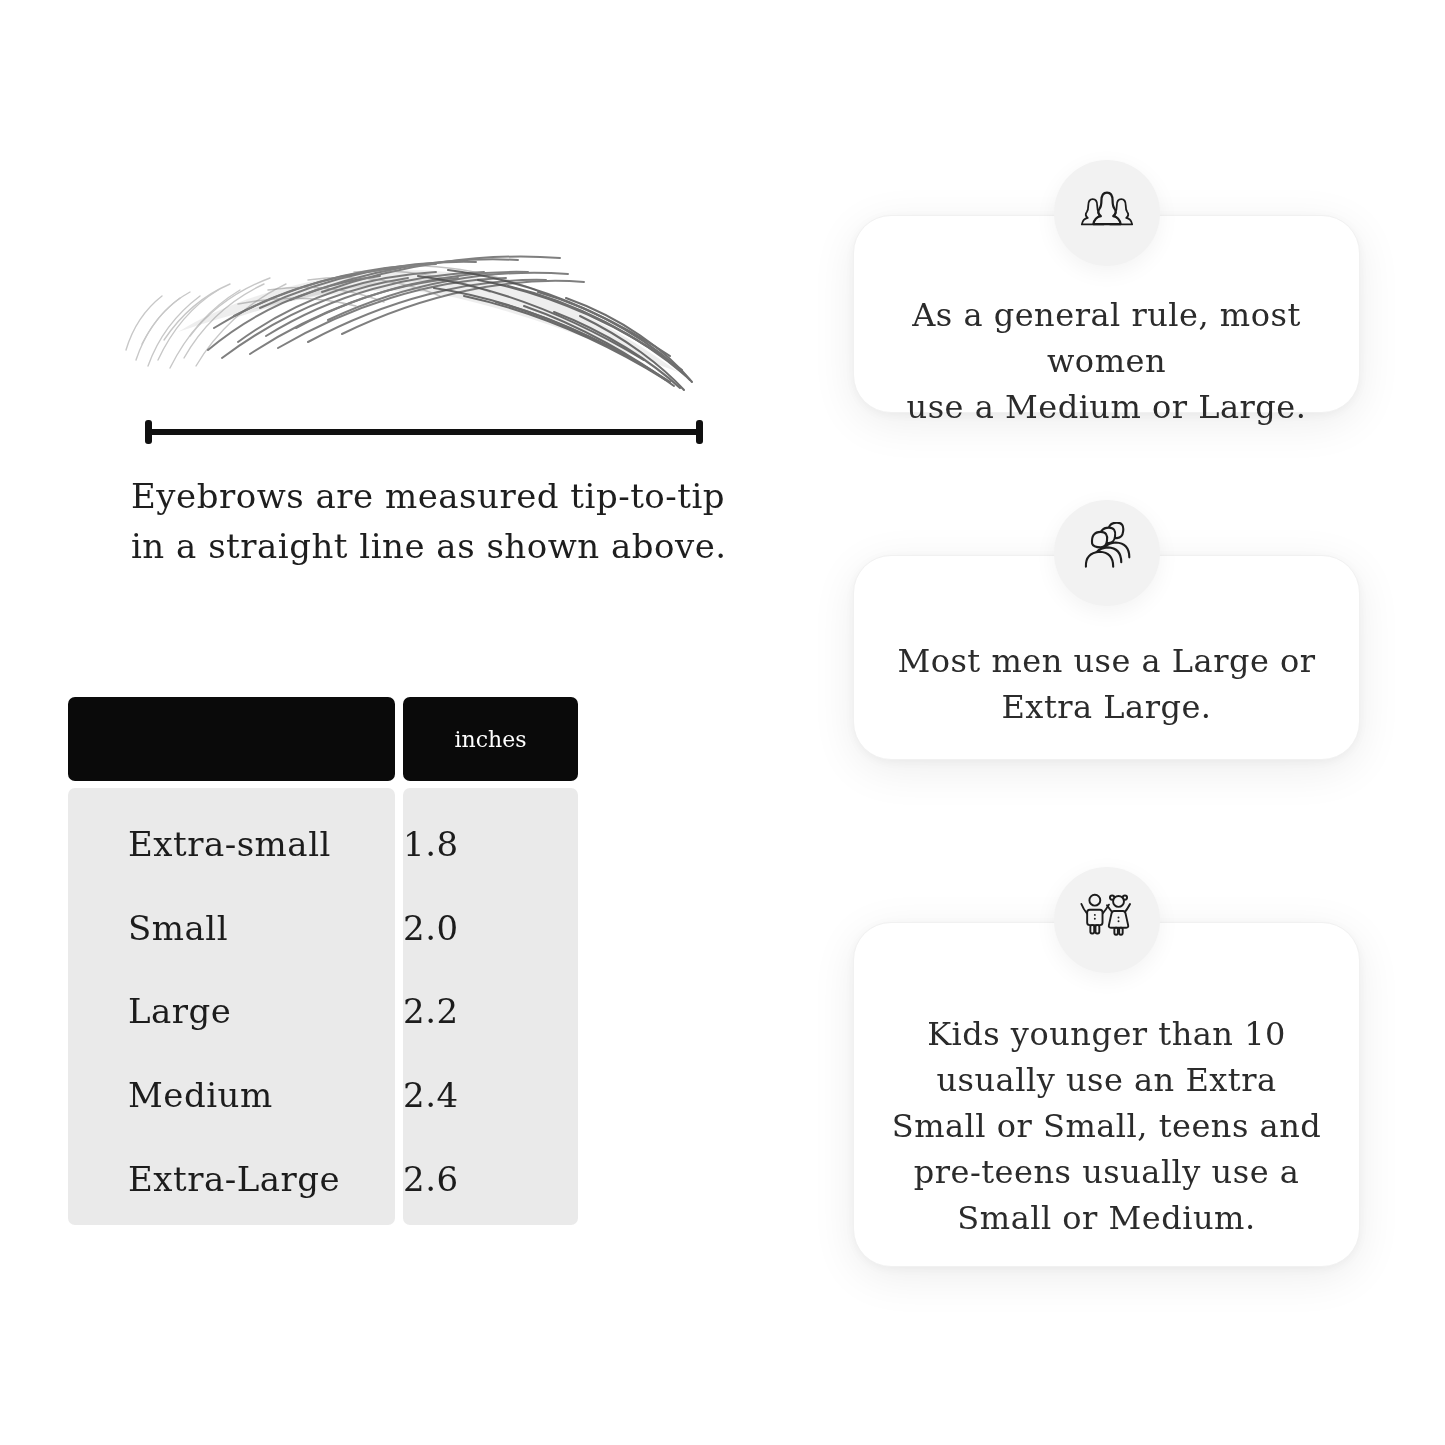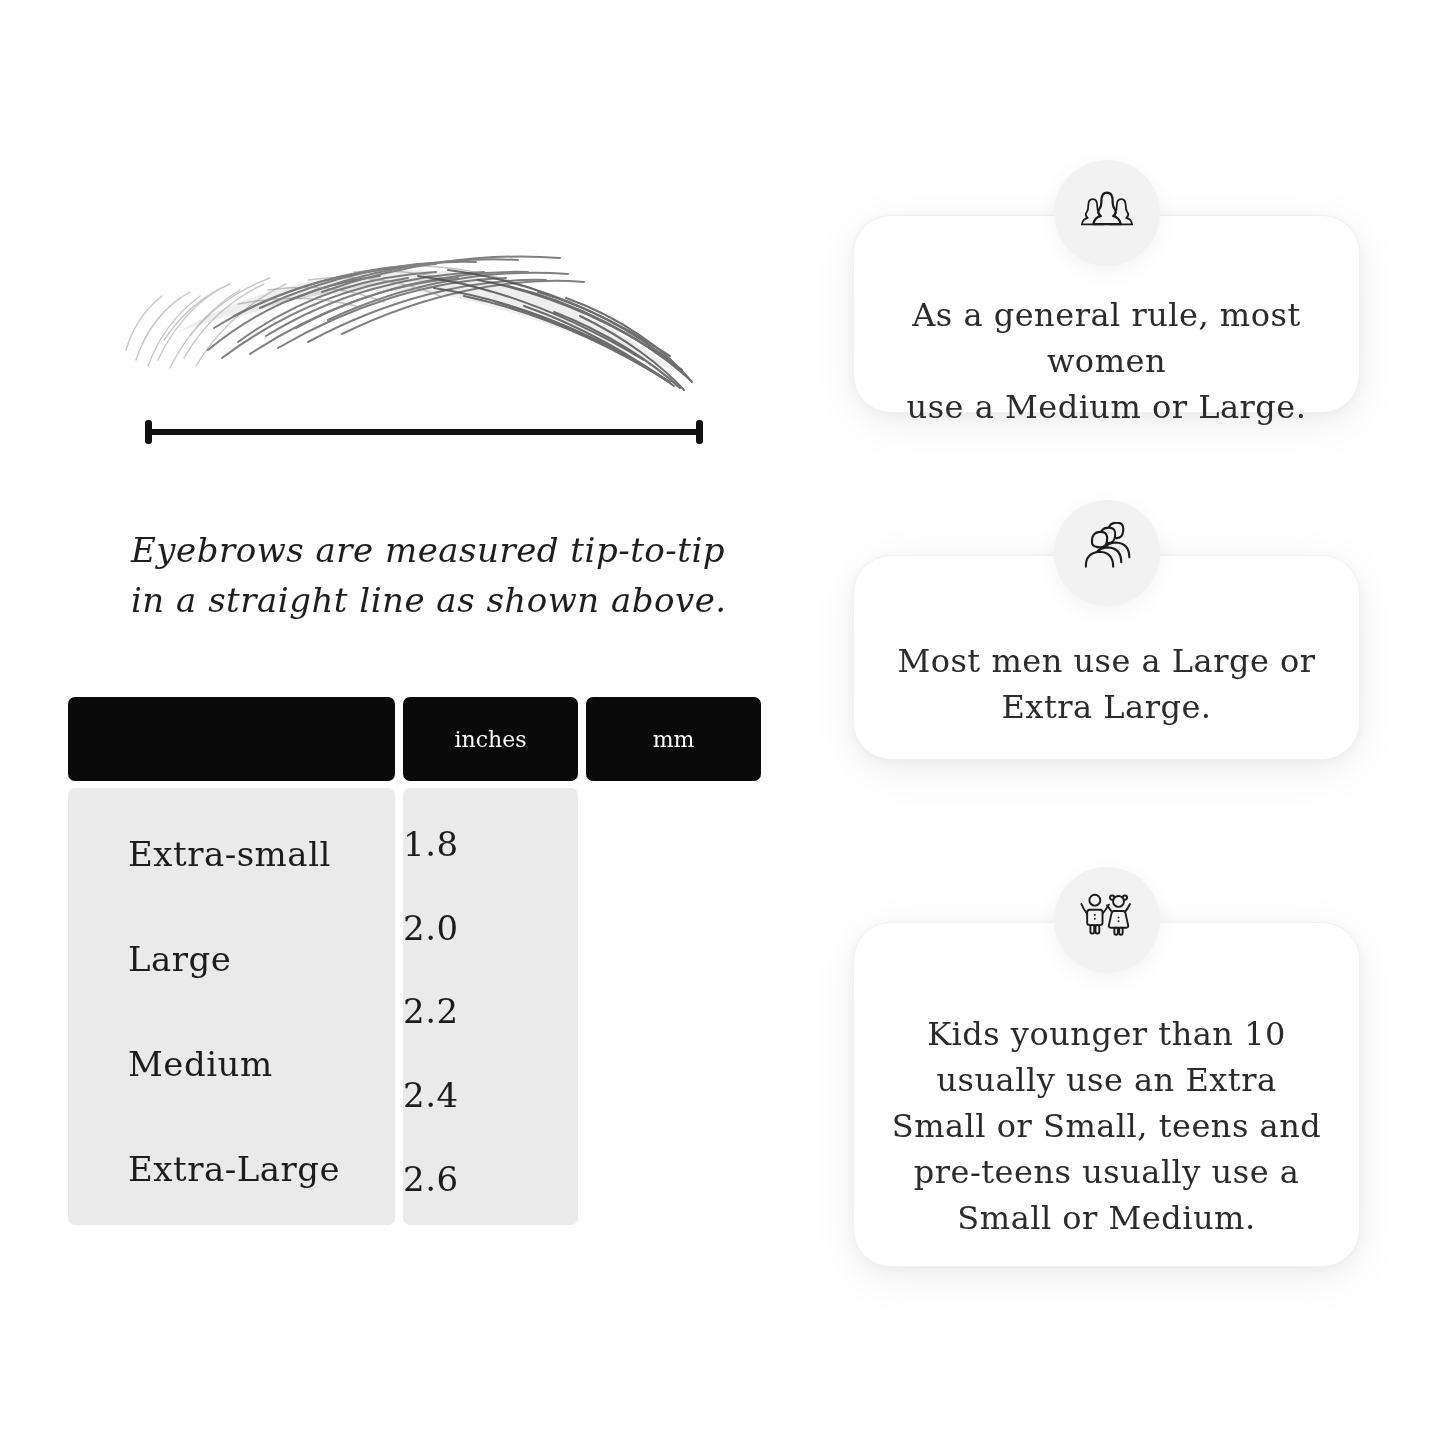--- a/index.html
+++ b/index.html
@@ -10,22 +10,22 @@
   .prewrap { white-space:pre-line; }
 
   
   .brow-wrap { position:absolute; left:118px; top:232px; width:582px; height:170px; }
   .measure { position:absolute; left:145px; top:420px; width:558px; height:24px; }
   .measure .bar { position:absolute; left:2px; right:2px; top:9px; height:6px; background:#101010; border-radius:2px; }
   .measure .tick { position:absolute; top:0; width:7px; height:24px; background:#101010; border-radius:3px; }
   .measure .tick.left { left:0; }
   .measure .tick.right { right:0; }
   .caption {
-    position:absolute; left:131px; top:526px; width:640px;
-    font-size:34px; line-height:1.47; color:#1e1e1e; letter-spacing:0.5px;font-style:italic;
+    position:absolute; left:131px; top:472px; width:640px;
+    font-size:34px; line-height:1.47; color:#1e1e1e; letter-spacing:0.5px;
   }
 
   
   .size-table { position:absolute; left:68px; top:697px; width:694px; }
   .thead, .tbody { display:grid; grid-template-columns:327px 175px 175px; column-gap:8px; }
   .th {
     height:84px; background:#0a0a0a; border-radius:7px; color:#ffffff;
     display:flex; align-items:center; justify-content:center; font-size:22px;
   }
   .tbody { margin-top:7px; }
@@ -133,25 +133,25 @@
     <div class="tick right"></div>
   </div>
 
   <div class="caption prewrap">Eyebrows are measured tip-to-tip
 in a straight line as shown above.</div>
 
   <div class="size-table">
     <div class="thead">
       <div class="th"></div>
       <div class="th">inches</div>
-      <div class="th">mm</div>
     </div>
     <div class="tbody">
       <div class="tcol labels">
         <div class="cell">Extra-small</div>
+        <div class="cell">Small</div>
         <div class="cell">Large</div>
         <div class="cell">Medium</div>
         <div class="cell">Extra-Large</div>
       </div>
       <div class="tcol nums">
         <div class="cell">1.8</div>
         <div class="cell">2.0</div>
         <div class="cell">2.2</div>
         <div class="cell">2.4</div>
         <div class="cell">2.6</div>

